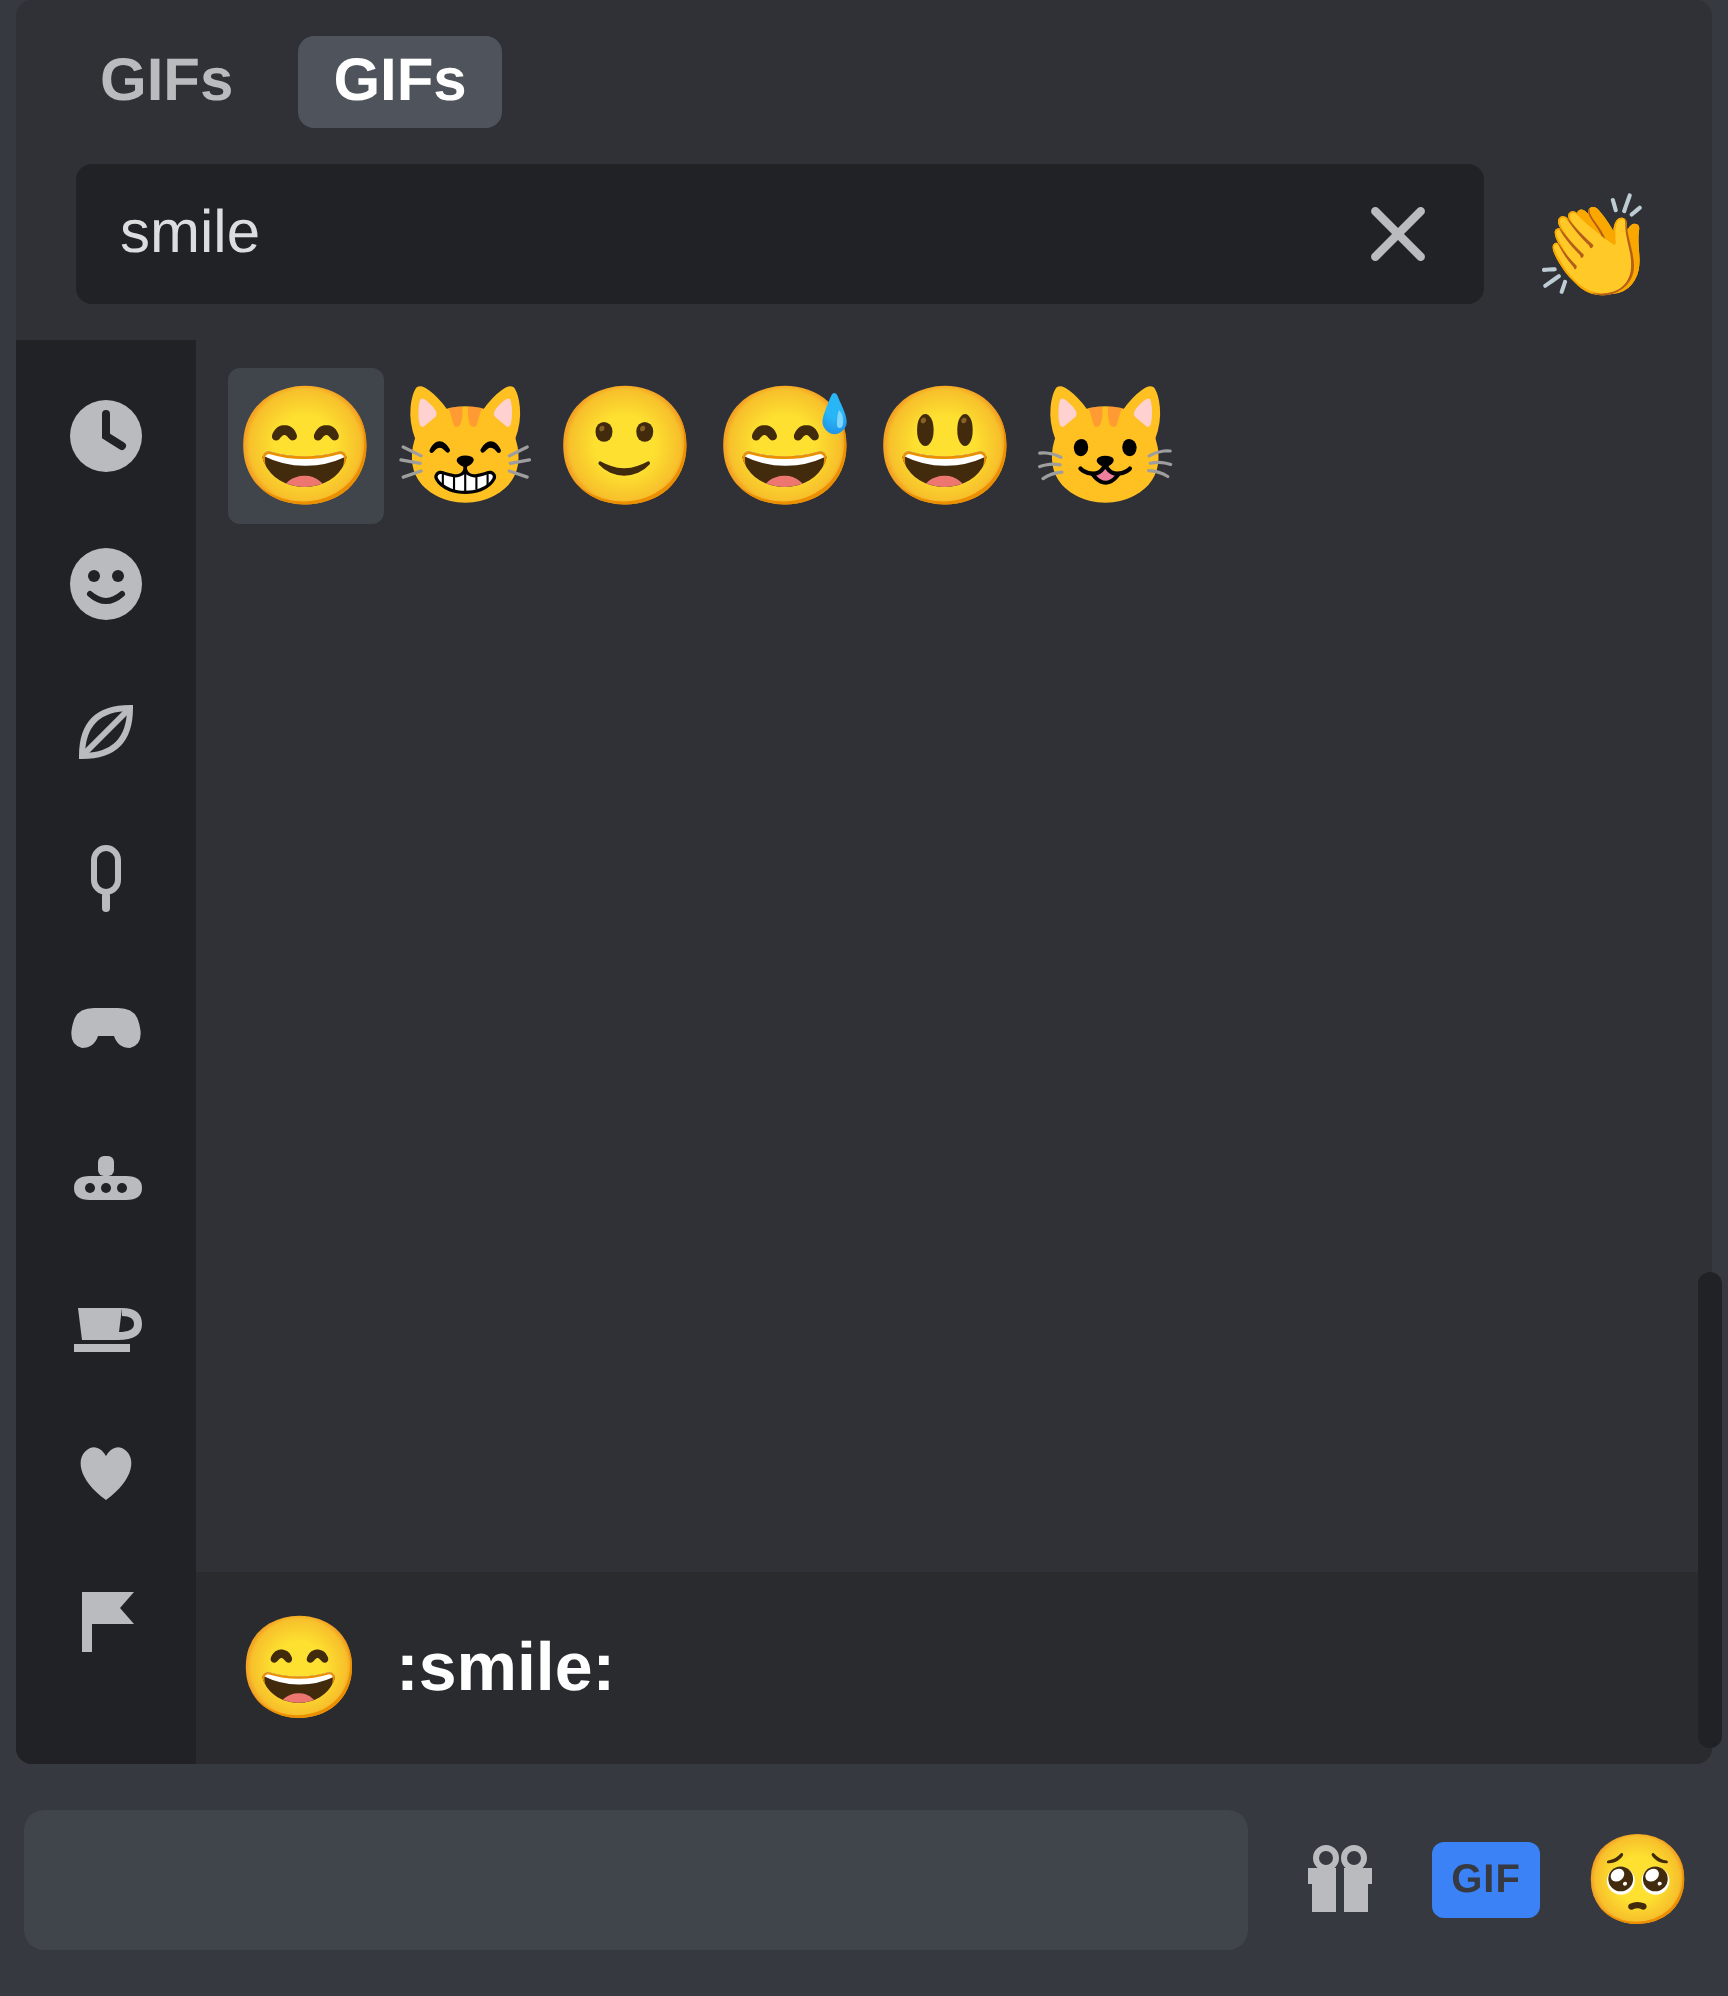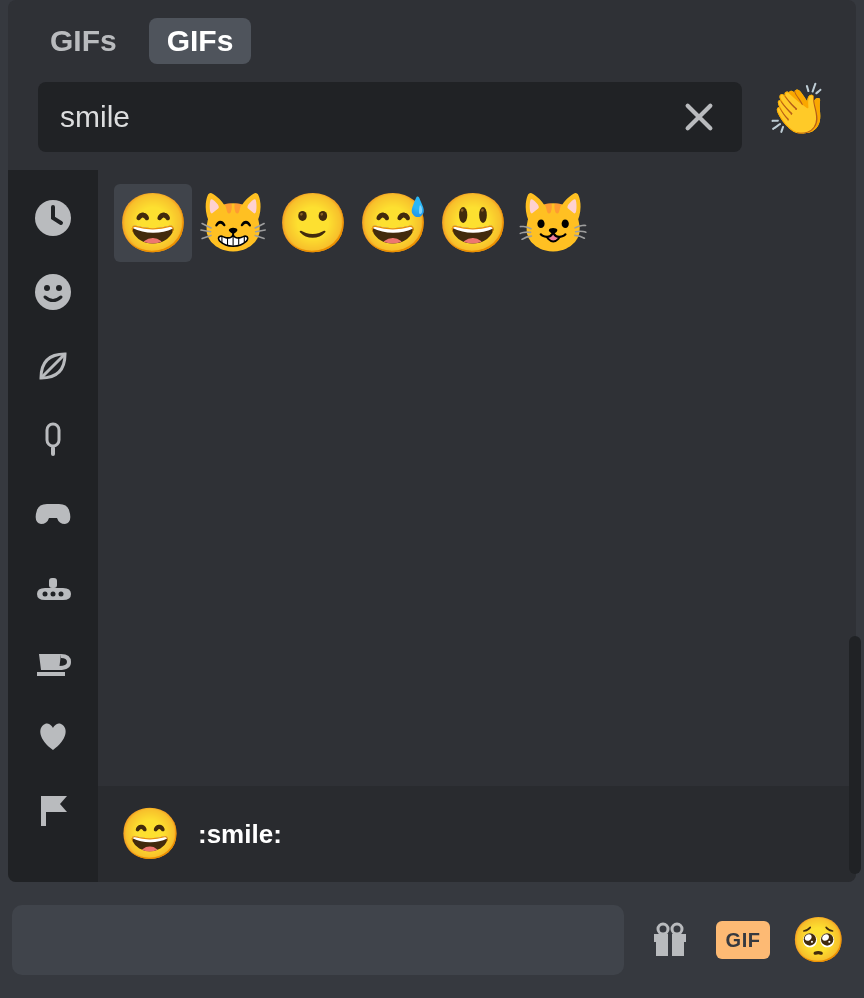--- a/index.html
+++ b/index.html
@@ -39,21 +39,21 @@
     color: #b9bbbe;
     cursor: pointer;
   }
   .tab.gifs { padding-left: 12px; }
   .tab.active {
     background: #4f545c;
     color: #ffffff;
   }
   .search-row {
     display: flex;
-    align-items: flex-start;
+    align-items: flex-end;
     gap: 28px;
   }
   .search-wrap {
     flex: 1;
     background: #202225;
     border-radius: 8px;
     height: 70px;
     display: flex;
     align-items: center;
     padding: 0 22px;
@@ -151,21 +151,21 @@
   .preview-emoji {
     font-size: 50px;
     width: 56px;
     height: 56px;
     display: flex;
     align-items: center;
     justify-content: center;
   }
   .preview-name {
     color: #ffffff;
-    font-size: 26px;
+    font-size: 34px;
     font-weight: 600;
   }
   .bottom-bar {
     width: 864px;
     height: 116px;
     background: #36393f;
     display: flex;
     align-items: center;
     justify-content: flex-end;
     padding-right: 20px;
@@ -179,21 +179,21 @@
     border-radius: 10px;
   }
   .bottom-icon {
     color: #b9bbbe;
     cursor: pointer;
     display: flex;
     align-items: center;
     justify-content: center;
   }
   .gif-chip {
-    background: #fdba74;
+    background: #3b82f6;
     color: #36393f;
     font-weight: 800;
     font-size: 20px;
     border-radius: 6px;
     width: 54px;
     height: 38px;
     display: flex;
     align-items: center;
     justify-content: center;
     letter-spacing: 0.5px;

